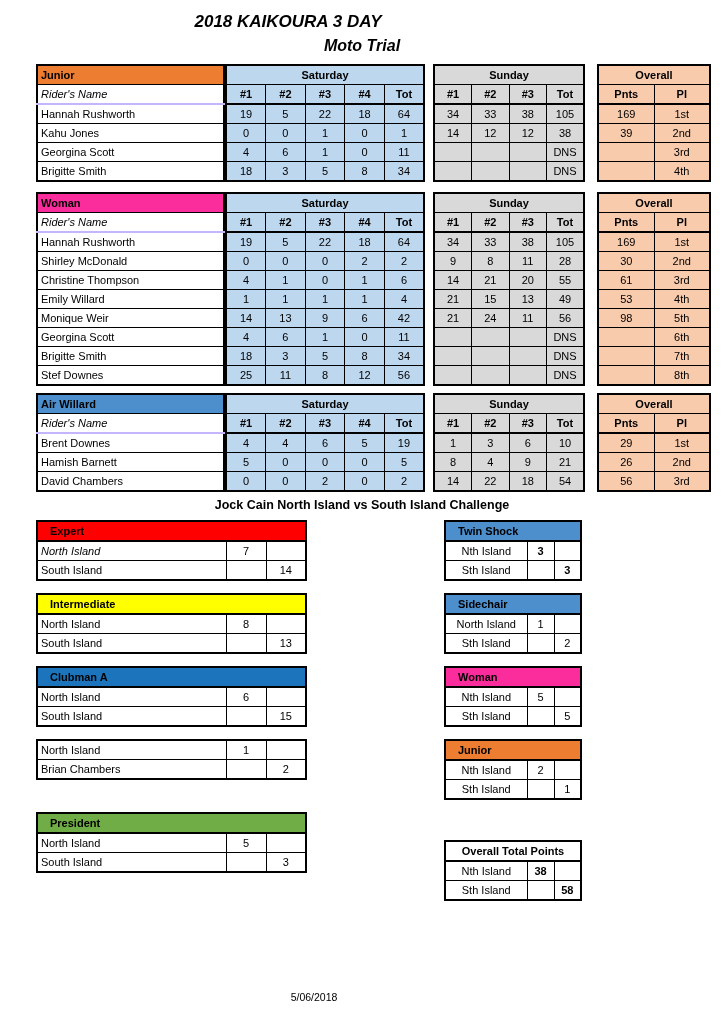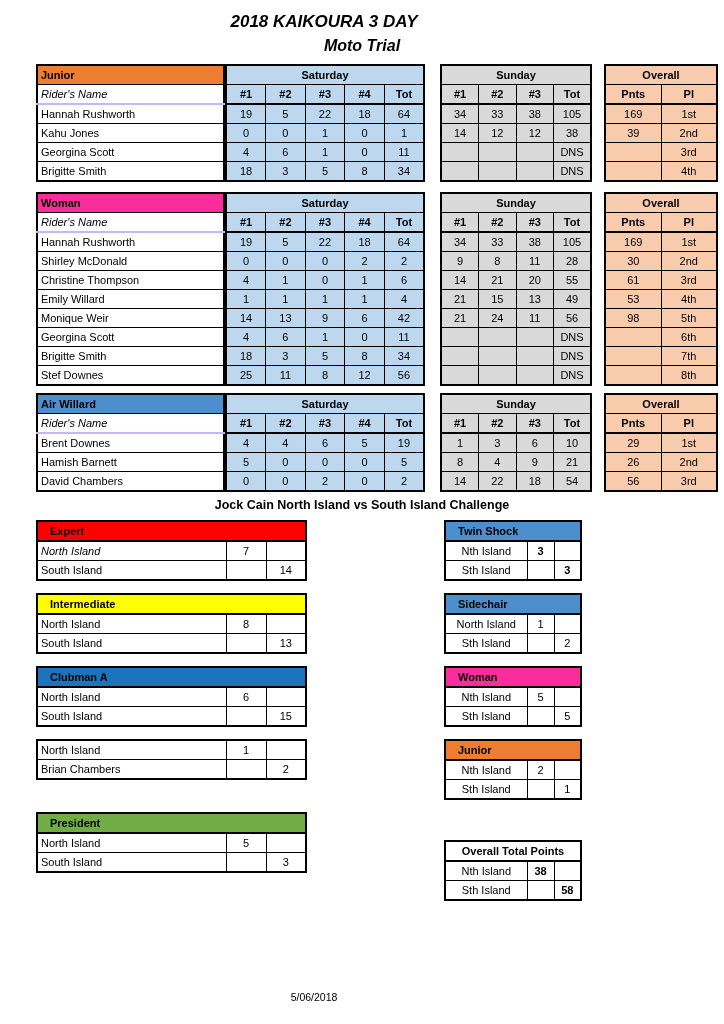--- a/index.html
+++ b/index.html
@@ -1,37 +1,37 @@
 <!DOCTYPE html>
 <html><head>
 <meta charset="utf-8">
 <style>
   html,body{margin:0;padding:0;}
   body{
     width:724px;height:1024px;position:relative;background:#fff;overflow:hidden;
     font-family:"Liberation Sans",sans-serif;color:#000;
   }
   .title1{position:absolute;top:12px;left:0;width:576px;text-align:center;
-    font-size:17px;font-weight:bold;font-style:italic;padding-left:36px;}
+    font-size:17px;font-weight:bold;font-style:italic;}
   .title2{position:absolute;top:37px;left:0;width:724px;text-align:center;
     font-size:16px;font-weight:bold;font-style:italic;}
   .rtable{position:absolute;left:36px;display:flex;align-items:flex-start;}
   table{border-collapse:collapse;table-layout:fixed;}
   .blk{border:2px solid #000;}
   td{border:1px solid #000;height:18px;padding:0;font-size:11px;line-height:1;
      text-align:center;vertical-align:middle;overflow:hidden;white-space:nowrap;}
   .namecol{width:189px;}
   .namecol td{text-align:left;padding-left:3px;background:#fff;}
   .cat{font-weight:bold;}
   .rlabel{font-style:italic;border-bottom:2px solid #c4b5fd;}
   .mhdr{font-weight:bold;}
   tr.ch td{font-weight:bold;border-bottom:2px solid #000;}
   .sat{width:200px;margin-left:0;}
   .sat td{background:#BDD7EE;}
-  .sun{width:152px;margin-left:15px;}
+  .sun{width:152px;margin-left:8px;}
   .sun td{background:#D9D9D9;}
   .ovr{width:114px;margin-left:12px;}
   .ovr td{background:#F8CBAD;}
   .chtitle{position:absolute;top:498px;left:0;width:724px;text-align:center;
     font-size:12.5px;font-weight:bold;}
   .chtable{position:absolute;}
   .chtable td{background:#fff;}
   .chtable .hdrcell{font-weight:bold;text-align:left;padding-left:12px;
     border-bottom:2px solid #000;}
   .chtable .hdrcell.center{text-align:center;padding-left:0;}

